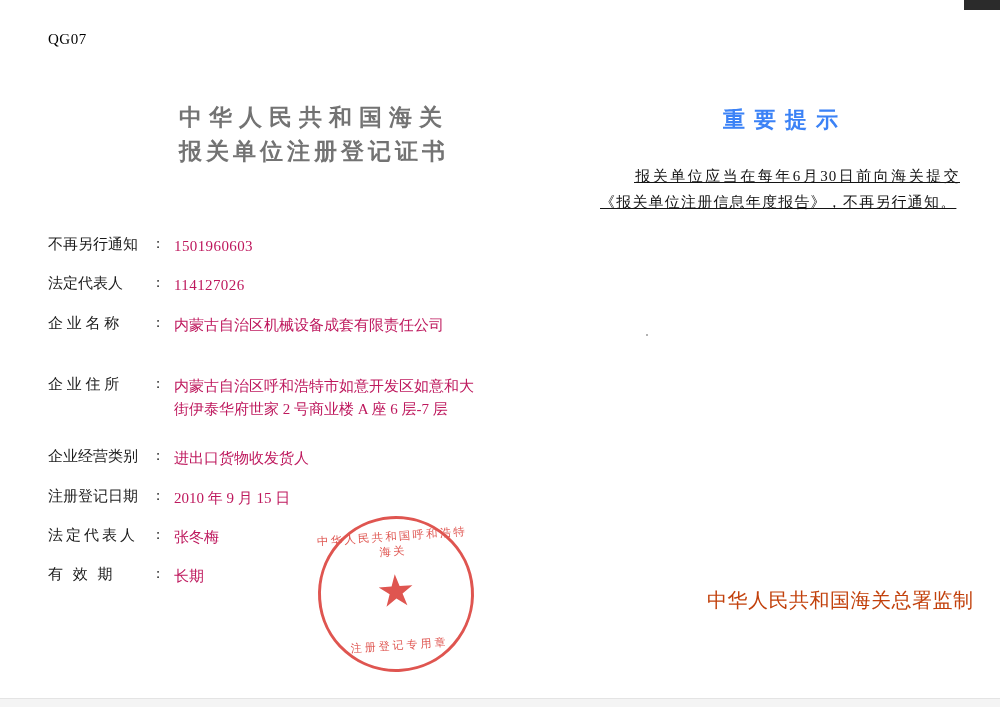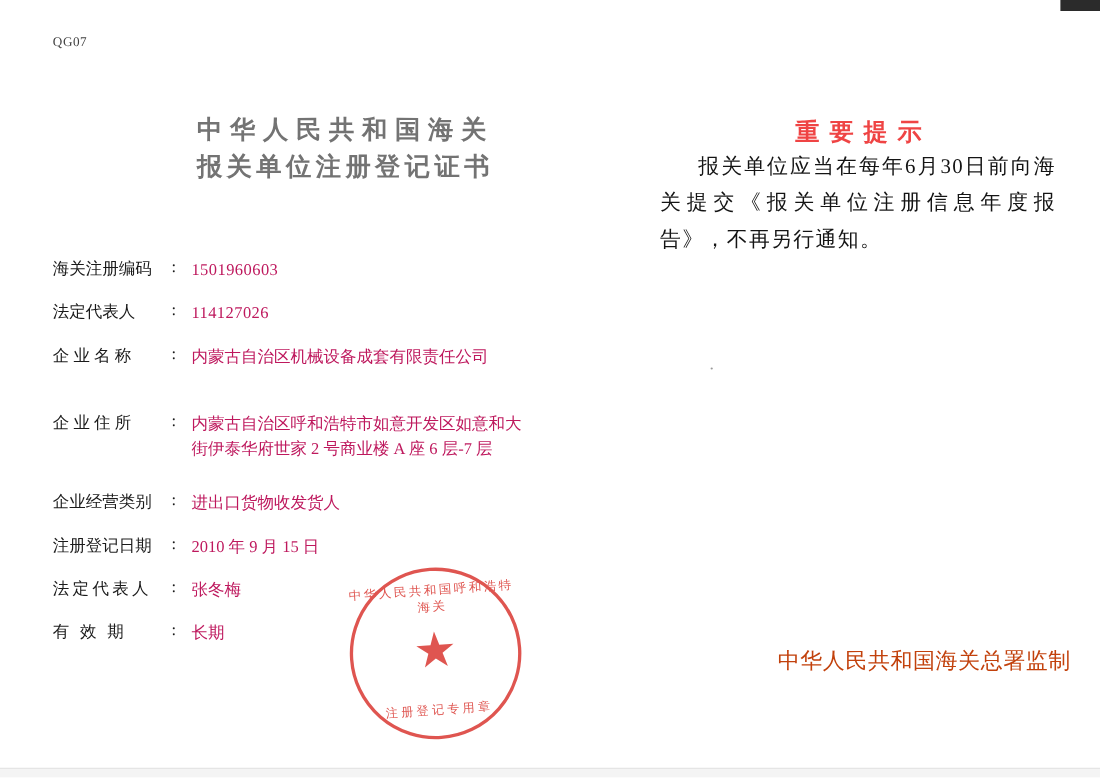--- a/index.html
+++ b/index.html
@@ -42,22 +42,22 @@
     height: 8px;
     background: #f4f4f4;
     border-top: 1px solid #e4e4e4;
   }
 
   .doc-code {
     position: absolute;
     top: 31px;
     left: 48px;
     font-family: "Liberation Serif", serif;
-    font-size: 12px;
-    color: #404040;
+    font-size: 15px;
+    color: #000000;
     letter-spacing: 0.5px;
   }
 
   
   .left-panel {
     position: absolute;
     top: 100px;
     left: 48px;
     width: 520px;
   }
@@ -175,30 +175,32 @@
   .right-panel {
     position: absolute;
     top: 105px;
     left: 600px;
     width: 360px;
   }
   .notice-title {
     text-align: center;
     font-size: 22px;
     font-weight: bold;
-    color: #ef4444;
+    color: #3b82f6;
     letter-spacing: 9px;
     margin-left: 10px;
   }
   .notice-body {
-    font-size: 19px;
+    margin-top: 28px;
+    font-size: 15px;
     color: #141414;
     line-height: 1.75;
     letter-spacing: 1.2px;
     text-align: justify;
+    text-decoration: underline;
   }
   .notice-body .indent { display: inline-block; width: 34px; }
 
   .right-footer {
     position: absolute;
     left: 707px;
     top: 587px;
     font-size: 20px;
     color: #c2410c;
     letter-spacing: 0.5px;
@@ -227,21 +229,21 @@
 
   <div class="left-panel">
     <div class="cert-title">
       <div class="line1">中华人民共和国海关</div>
       <div class="line2">报关单位注册登记证书</div>
     </div>
 
     <div class="fields">
 
       <div class="field-row">
-        <div class="field-label sp1">海关注册编码</div>
+        <div class="field-label sp1">不再另行通知</div>
         <div class="field-colon">:</div>
         <div class="field-value mono">1501960603</div>
       </div>
 
       <div class="field-row">
         <div class="field-label sp1">法定代表人</div>
         <div class="field-colon">:</div>
         <div class="field-value mono">114127026</div>
       </div>
 

